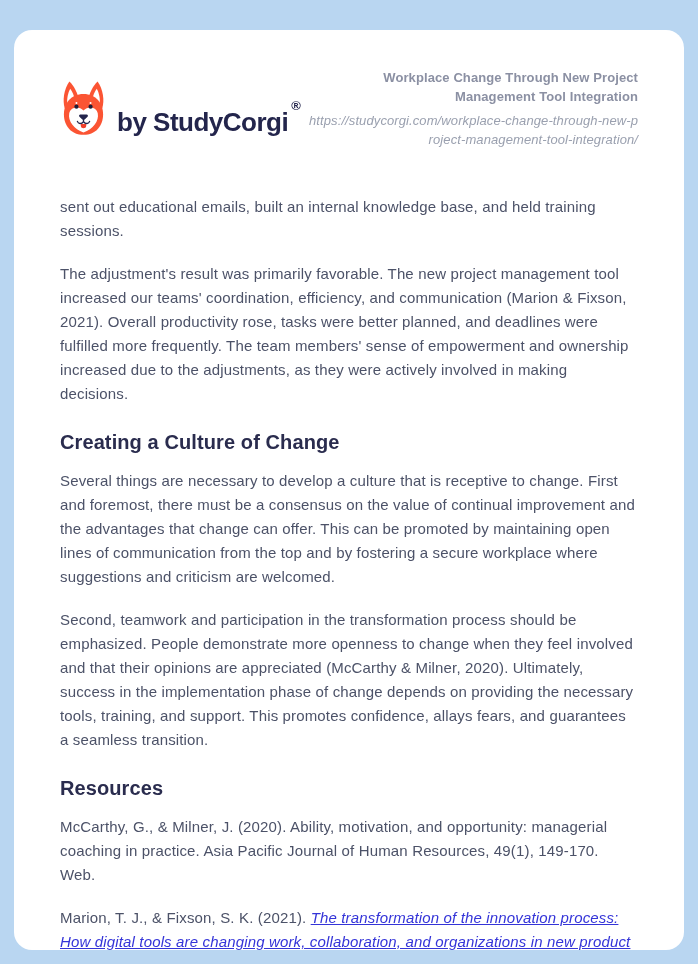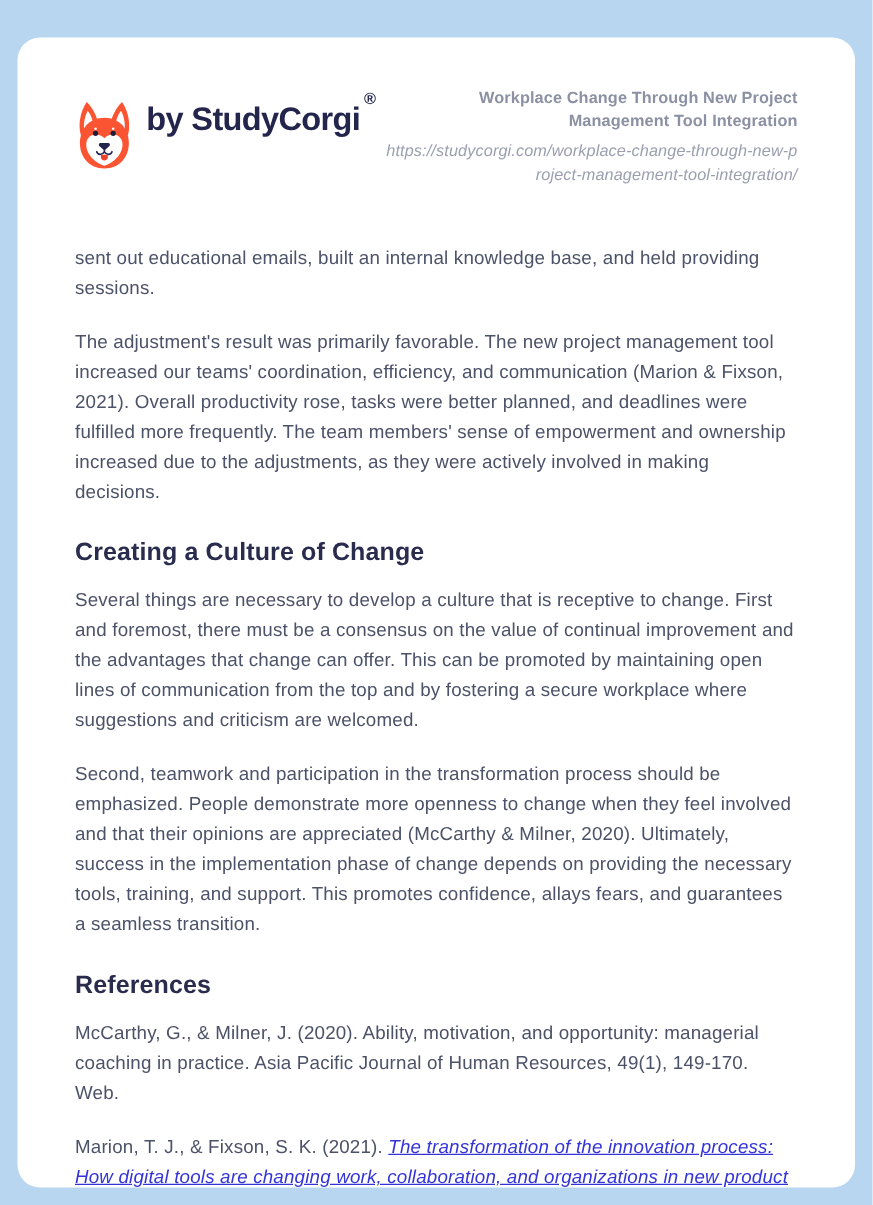--- a/index.html
+++ b/index.html
@@ -26,21 +26,21 @@
   }
   
   .header {
     display: flex;
     justify-content: space-between;
     align-items: center;
     margin-bottom: 46px;
   }
   .brand {
     display: flex;
-    align-items: flex-start;
+    align-items: flex-end;
     gap: 10px;
   }
   .brand-logo { flex: 0 0 auto; display: block; }
   .brand-name {
     font-size: 26px;
     font-weight: 800;
     color: #23254c;
     letter-spacing: -0.5px;
     white-space: nowrap;
   }
@@ -128,26 +128,26 @@
           <span class="brand-name">by StudyCorgi</span><span class="brand-reg">®</span>
         </div>
       </div>
       <div class="header-meta">
         <div class="doc-title">Workplace Change Through New Project Management Tool Integration</div>
         <div class="doc-url">https://studycorgi.com/workplace-change-through-new-project-management-tool-integration/</div>
       </div>
     </div>
 
     <div class="article">
-      <p>sent out educational emails, built an internal knowledge base, and held providing sessions.</p>
+      <p>sent out educational emails, built an internal knowledge base, and held training sessions.</p>
       <p>The adjustment's result was primarily favorable. The new project management tool increased our teams' coordination, efficiency, and communication (Marion &amp; Fixson, 2021). Overall productivity rose, tasks were better planned, and deadlines were fulfilled more frequently. The team members' sense of empowerment and ownership increased due to the adjustments, as they were actively involved in making decisions.</p>
       <h2>Creating a Culture of Change</h2>
       <p>Several things are necessary to develop a culture that is receptive to change. First and foremost, there must be a consensus on the value of continual improvement and the advantages that change can offer. This can be promoted by maintaining open lines of communication from the top and by fostering a secure workplace where suggestions and criticism are welcomed.</p>
       <p>Second, teamwork and participation in the transformation process should be emphasized. People demonstrate more openness to change when they feel involved and that their opinions are appreciated (McCarthy &amp; Milner, 2020). Ultimately, success in the implementation phase of change depends on providing the necessary tools, training, and support. This promotes confidence, allays fears, and guarantees a seamless transition.</p>
-      <h2>References</h2>
+      <h2>Resources</h2>
 
       <p class="ref"><span>McCarthy, G., &amp; Milner, J. (2020). Ability, motivation, and opportunity: managerial coaching in practice. </span><span class="italic">Asia Pacific Journal of Human Resources</span><span>, </span><span class="italic">49</span><span>(1), 149-170. Web.</span></p>
 
       <p class="ref"><span>Marion, T. J., &amp; Fixson, S. K. (2021). </span><a class="ref-link">The transformation of the innovation process: How digital tools are changing work, collaboration, and organizations in new product development</a></p>
     </div>
 
   </div>
 </div>
 
 </body></html>

